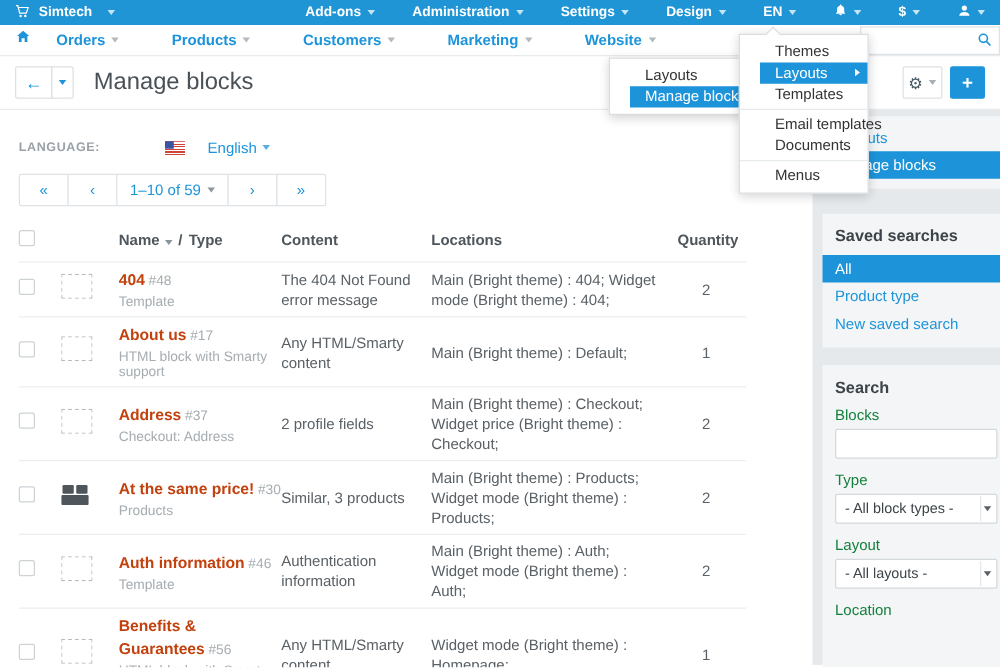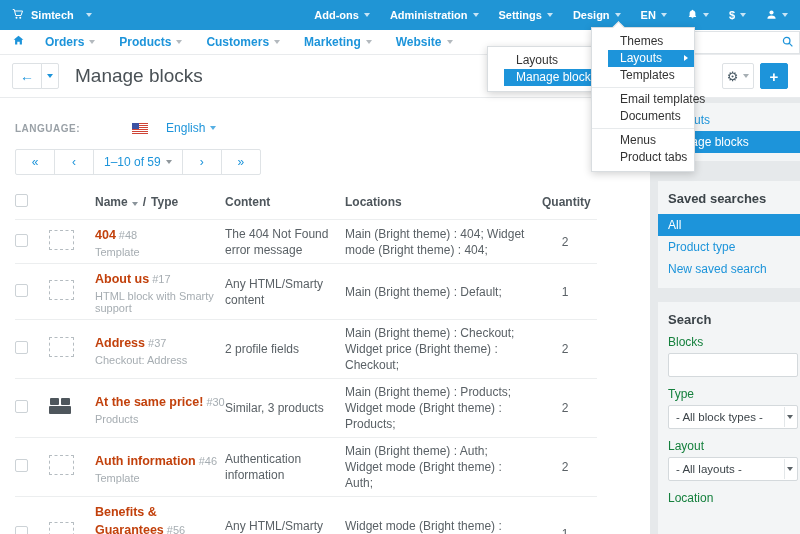--- a/index.html
+++ b/index.html
@@ -1,30 +1,30 @@
 <!DOCTYPE html>
 <html><head>
 <meta charset="utf-8">
 <style>
   * { margin:0; padding:0; box-sizing:border-box; }
   html,body { width:800px; height:534px; }
   body { font-family:"Liberation Sans", sans-serif; background:#fff; }
   .app { position:relative; width:800px; height:534px; overflow:hidden; background:#fff; }
 
   
-  .topbar { height:30px; background:#2095d5; display:flex; align-items:center; padding:0 12px; color:#fff; font-size:11px; font-weight:bold; }
+  .topbar { height:20px; background:#2095d5; display:flex; align-items:center; padding:0 12px; color:#fff; font-size:11px; font-weight:bold; }
   .topbar .brand-wrap { display:flex; align-items:center; gap:7px; }
   .topbar .spacer { flex:1; }
-  .topbar .tmenu { display:flex; align-items:center; gap:20px; }
+  .topbar .tmenu { display:flex; align-items:center; gap:30px; }
   .topbar .titem { display:flex; align-items:center; cursor:pointer; }
   .caret { display:inline-block; width:0; height:0; border-left:3px solid transparent; border-right:3px solid transparent; border-top:4px solid currentColor; margin-left:5px; opacity:.75; }
 
   
   .navbar { position:relative; height:25px; background:#fff; border-bottom:1px solid #e9ebed; display:flex; align-items:center; padding:0 12px; }
-  .navbar .nitems { display:flex; align-items:center; gap:24px; margin-left:20px; }
+  .navbar .nitems { display:flex; align-items:center; gap:42px; margin-left:20px; }
   .navbar .nitem { font-size:12px; font-weight:bold; color:#1d94da; display:flex; align-items:center; cursor:pointer; }
   .navbar .nitem .caret { color:#9aa2a8; }
   .searchbox { position:absolute; right:0; top:1px; width:112px; height:23px; background:#fff; border:1px solid #dfe3e6; display:flex; align-items:center; }
   .searchbox input { flex:1; border:none; outline:none; min-width:0; height:100%; font-size:12px; padding:0 6px; background:transparent; }
   .searchbox .sbtn { width:24px; height:100%; border:none; background:transparent; display:flex; align-items:center; justify-content:center; cursor:pointer; }
 
   
   .pagehead { height:43px; background:#fff; border-bottom:1px solid #e9ebed; display:flex; align-items:center; padding:0 12px; }
   .backgroup { display:inline-flex; }
   .btn { background:#fff; border:1px solid #dde1e4; border-radius:2px; cursor:pointer; display:inline-flex; align-items:center; justify-content:center; }
@@ -358,21 +358,20 @@
 
   <div class="menu design-menu">
     <div class="mitem">Themes</div>
     <div class="mitem active"><span>Layouts</span><span class="subarrow"></span></div>
     <div class="mitem">Templates</div>
     <div class="msep"></div>
     <div class="mitem">Email templates</div>
     <div class="mitem">Documents</div>
     <div class="msep"></div>
     <div class="mitem">Menus</div>
-    <div class="mitem">Product tabs</div>
   </div>
 
   <div class="menu sub-menu">
     <div class="mitem">Layouts</div>
     <div class="mitem active">Manage blocks</div>
   </div>
 
 </div>
 
 </body></html>

